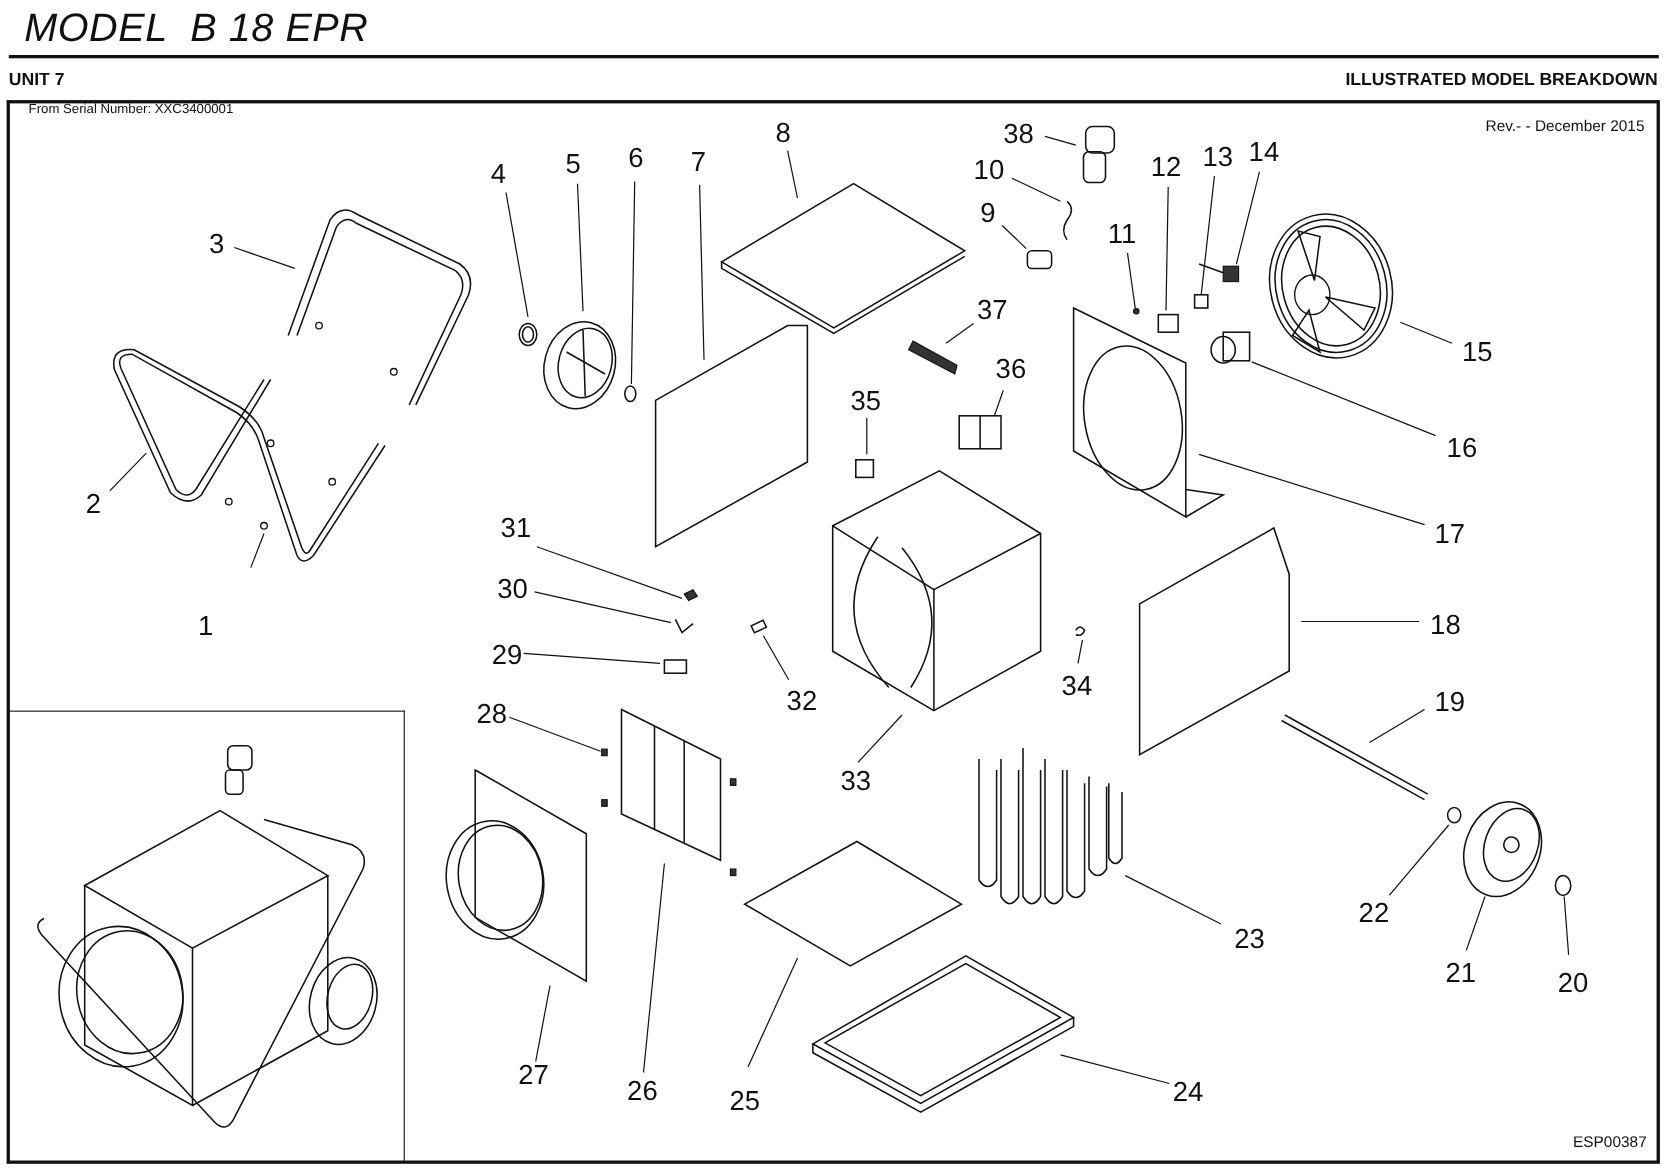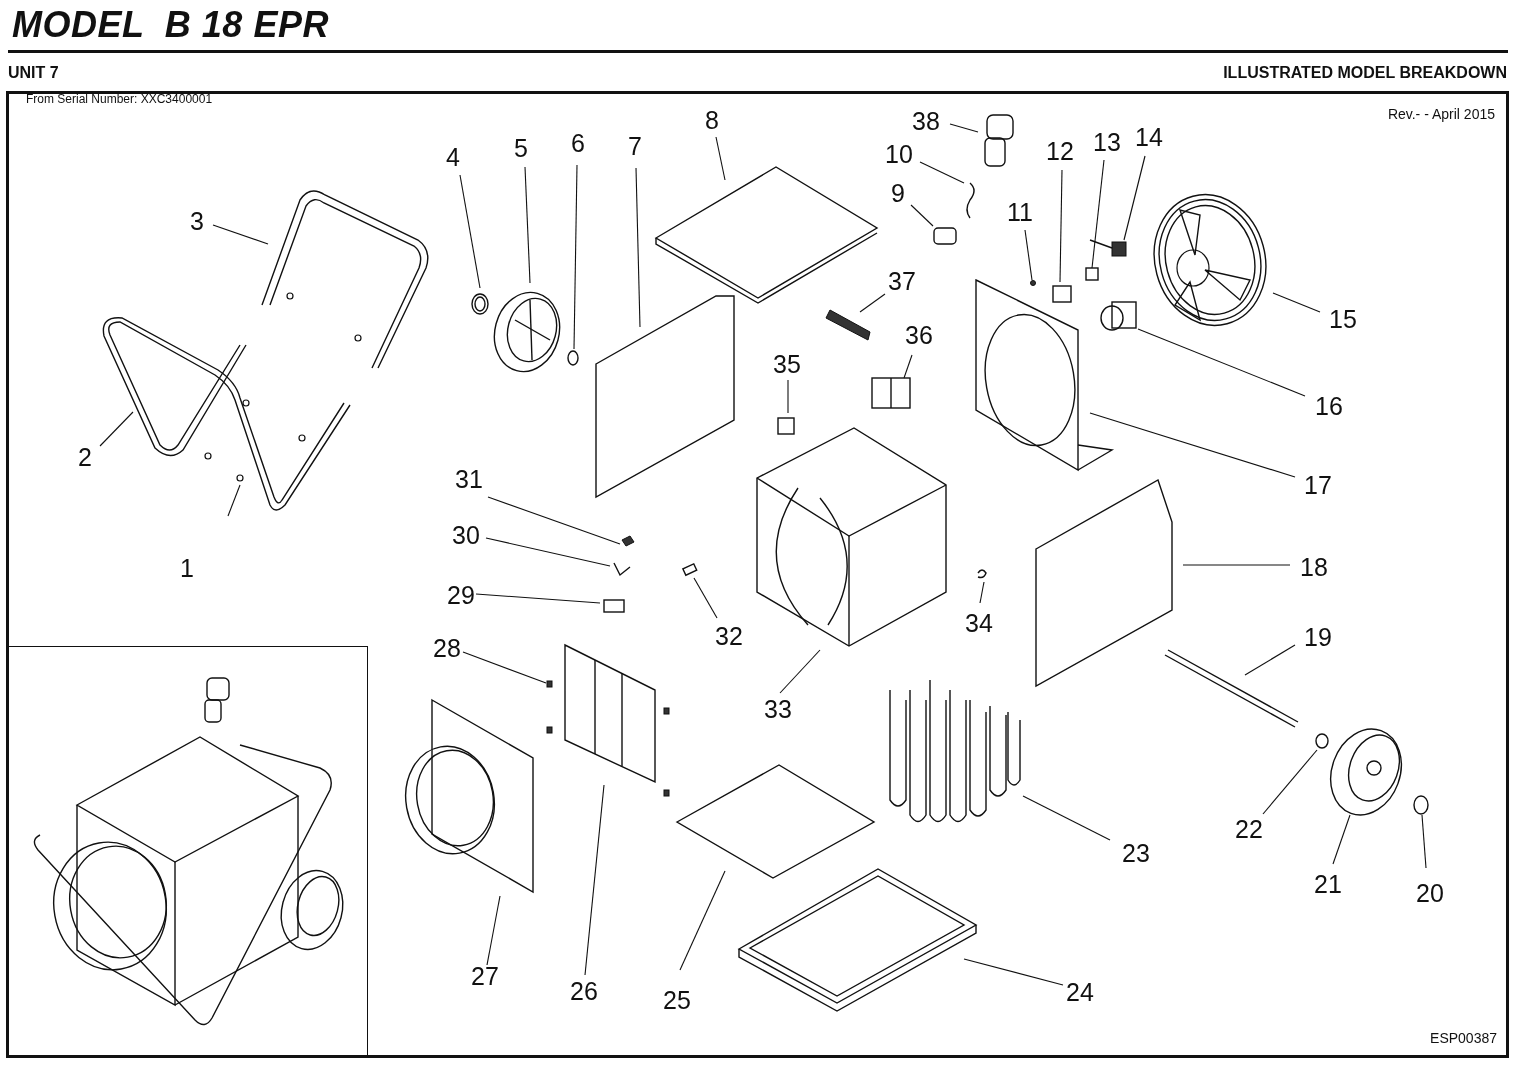--- a/index.html
+++ b/index.html
@@ -1,17 +1,17 @@
 <!DOCTYPE html>
 <html><head>
 <meta charset="utf-8">
 <style>
   html, body { margin:0; padding:0; background:#ffffff; }
   body { width:1520px; height:1065px; position:relative; overflow:hidden; font-family:"Liberation Sans", sans-serif; color:#111; }
-  .title { position:absolute; left:12px; top:4px; font-size:36px; font-weight:bold; font-style:italic; letter-spacing:0.5px; white-space:pre; }
+  .title { position:absolute; left:22px; top:4px; font-size:36px; font-weight:normal; font-style:italic; letter-spacing:0.5px; white-space:pre; }
   .title-rule { position:absolute; left:8px; top:50px; width:1500px; height:3px; background:#111; }
   .unit { position:absolute; left:8px; top:64px; font-size:16px; font-weight:bold; }
   .ipb { position:absolute; right:13px; top:64px; font-size:16px; font-weight:bold; }
   .frame { position:absolute; left:6px; top:91px; width:1503px; height:967px; border:3px solid #111; box-sizing:border-box; }
   .serial { position:absolute; left:26px; top:92px; font-size:12px; }
   .rev { position:absolute; right:25px; top:106px; font-size:14px; }
   .docnum { position:absolute; right:23px; top:1030px; font-size:14px; }
   .inset { position:absolute; left:9px; top:646px; width:359px; height:410px; border-top:1.5px solid #111; border-right:1.5px solid #111; box-sizing:border-box; }
   svg.diagram { position:absolute; left:0; top:0; width:1520px; height:1065px; }
   .callout { font-family:"Liberation Sans", sans-serif; font-size:25px; fill:#111; text-anchor:middle; }
@@ -22,21 +22,21 @@
 </style>
 </head>
 <body>
 
 <div class="title">MODEL  B 18 EPR</div>
 <div class="title-rule"></div>
 <div class="unit">UNIT 7</div>
 <div class="ipb">ILLUSTRATED MODEL BREAKDOWN</div>
 <div class="frame"></div>
 <div class="serial">From Serial Number: XXC3400001</div>
-<div class="rev">Rev.- - April 2015</div>
+<div class="rev">Rev.- - December 2015</div>
 <div class="docnum">ESP00387</div>
 <div class="inset"></div>
 
 <svg class="diagram" viewBox="0 0 1520 1065">
 
   <g>
     <path class="part" d="M262,305 L300,200 Q310,185 325,195 L418,240 Q432,250 426,268 L378,368"></path>
     <path class="part" d="M270,305 L306,206 Q314,195 324,203 L414,246 Q424,254 419,268 L372,368"></path>
   </g>
   <g>

